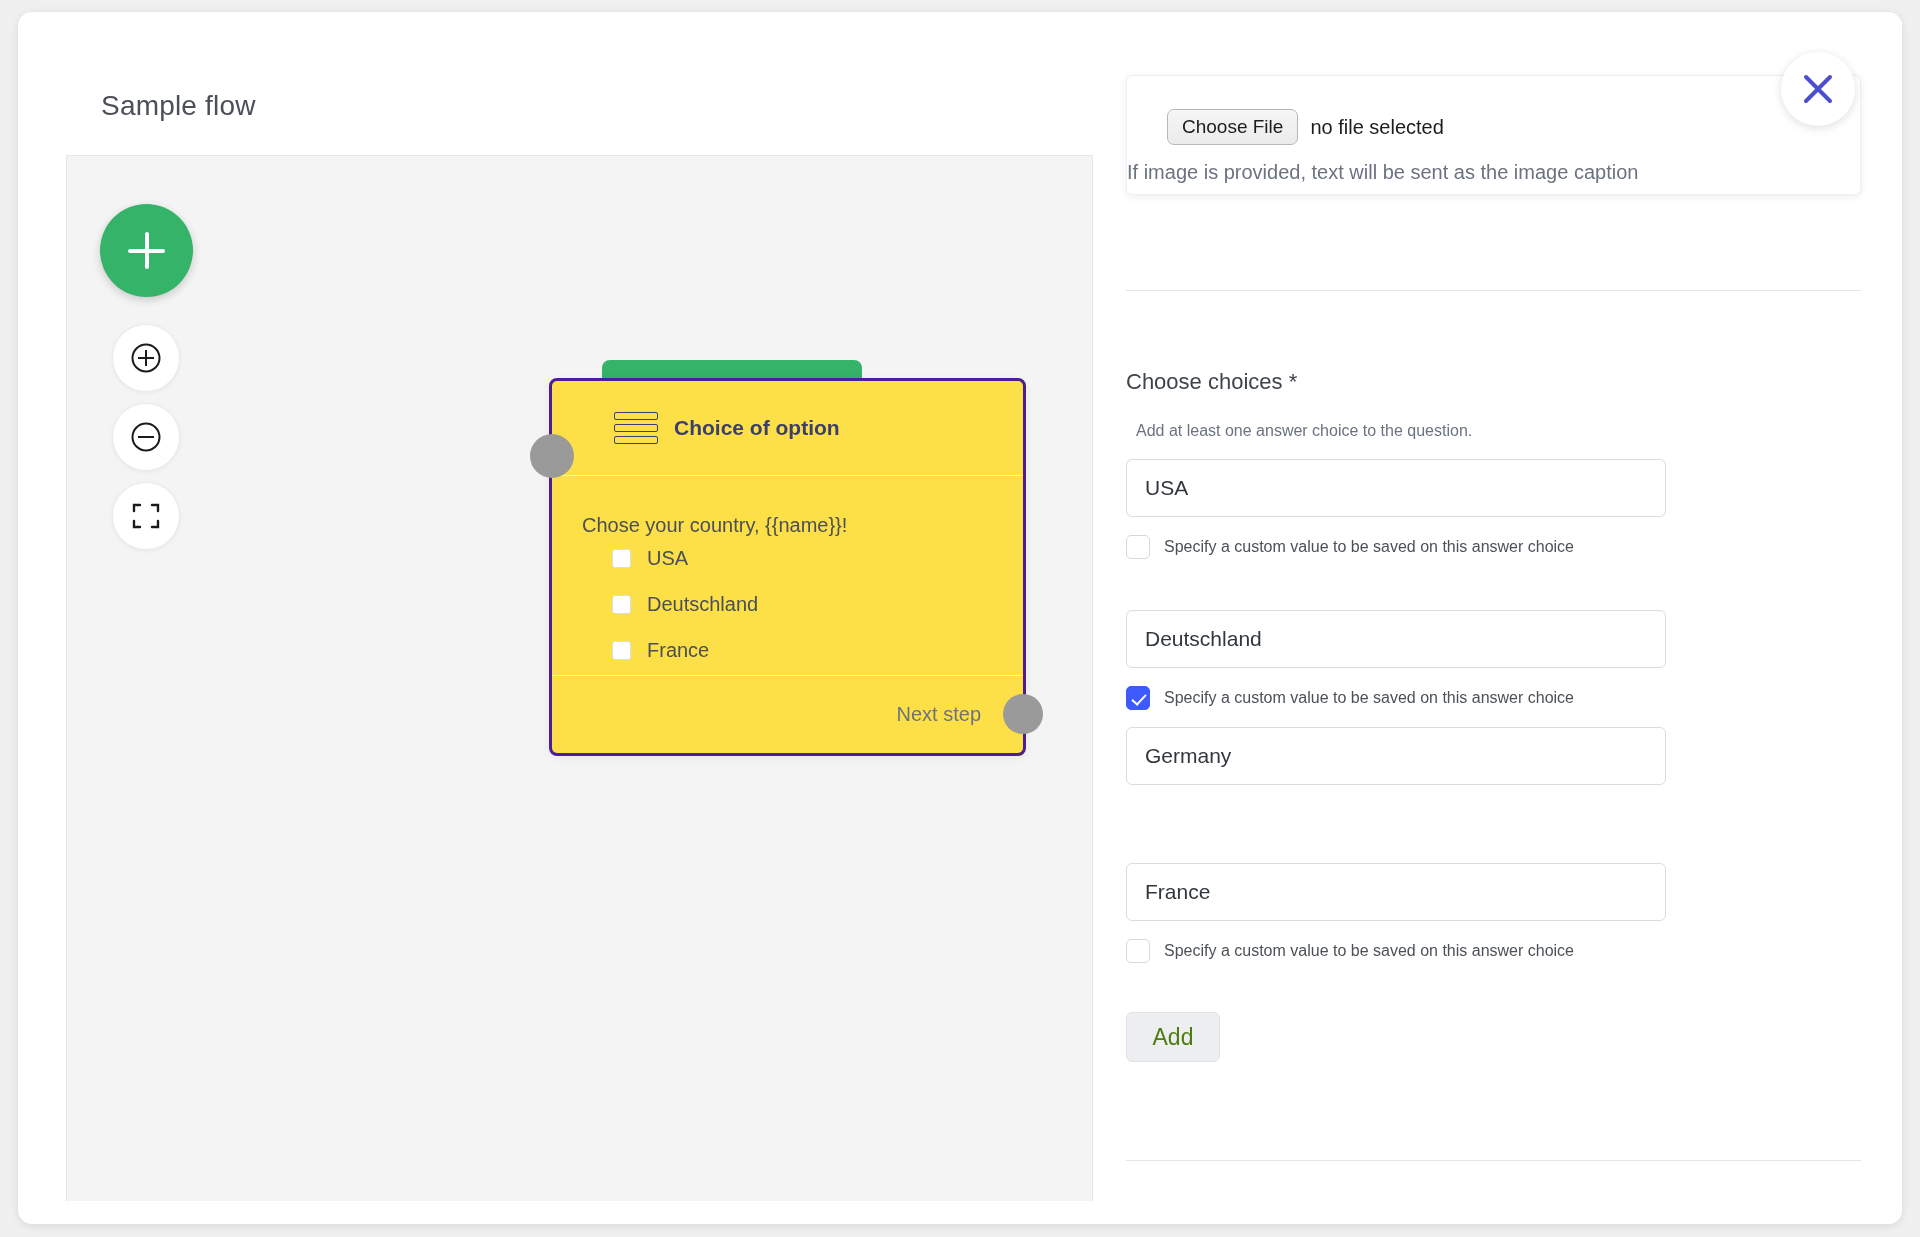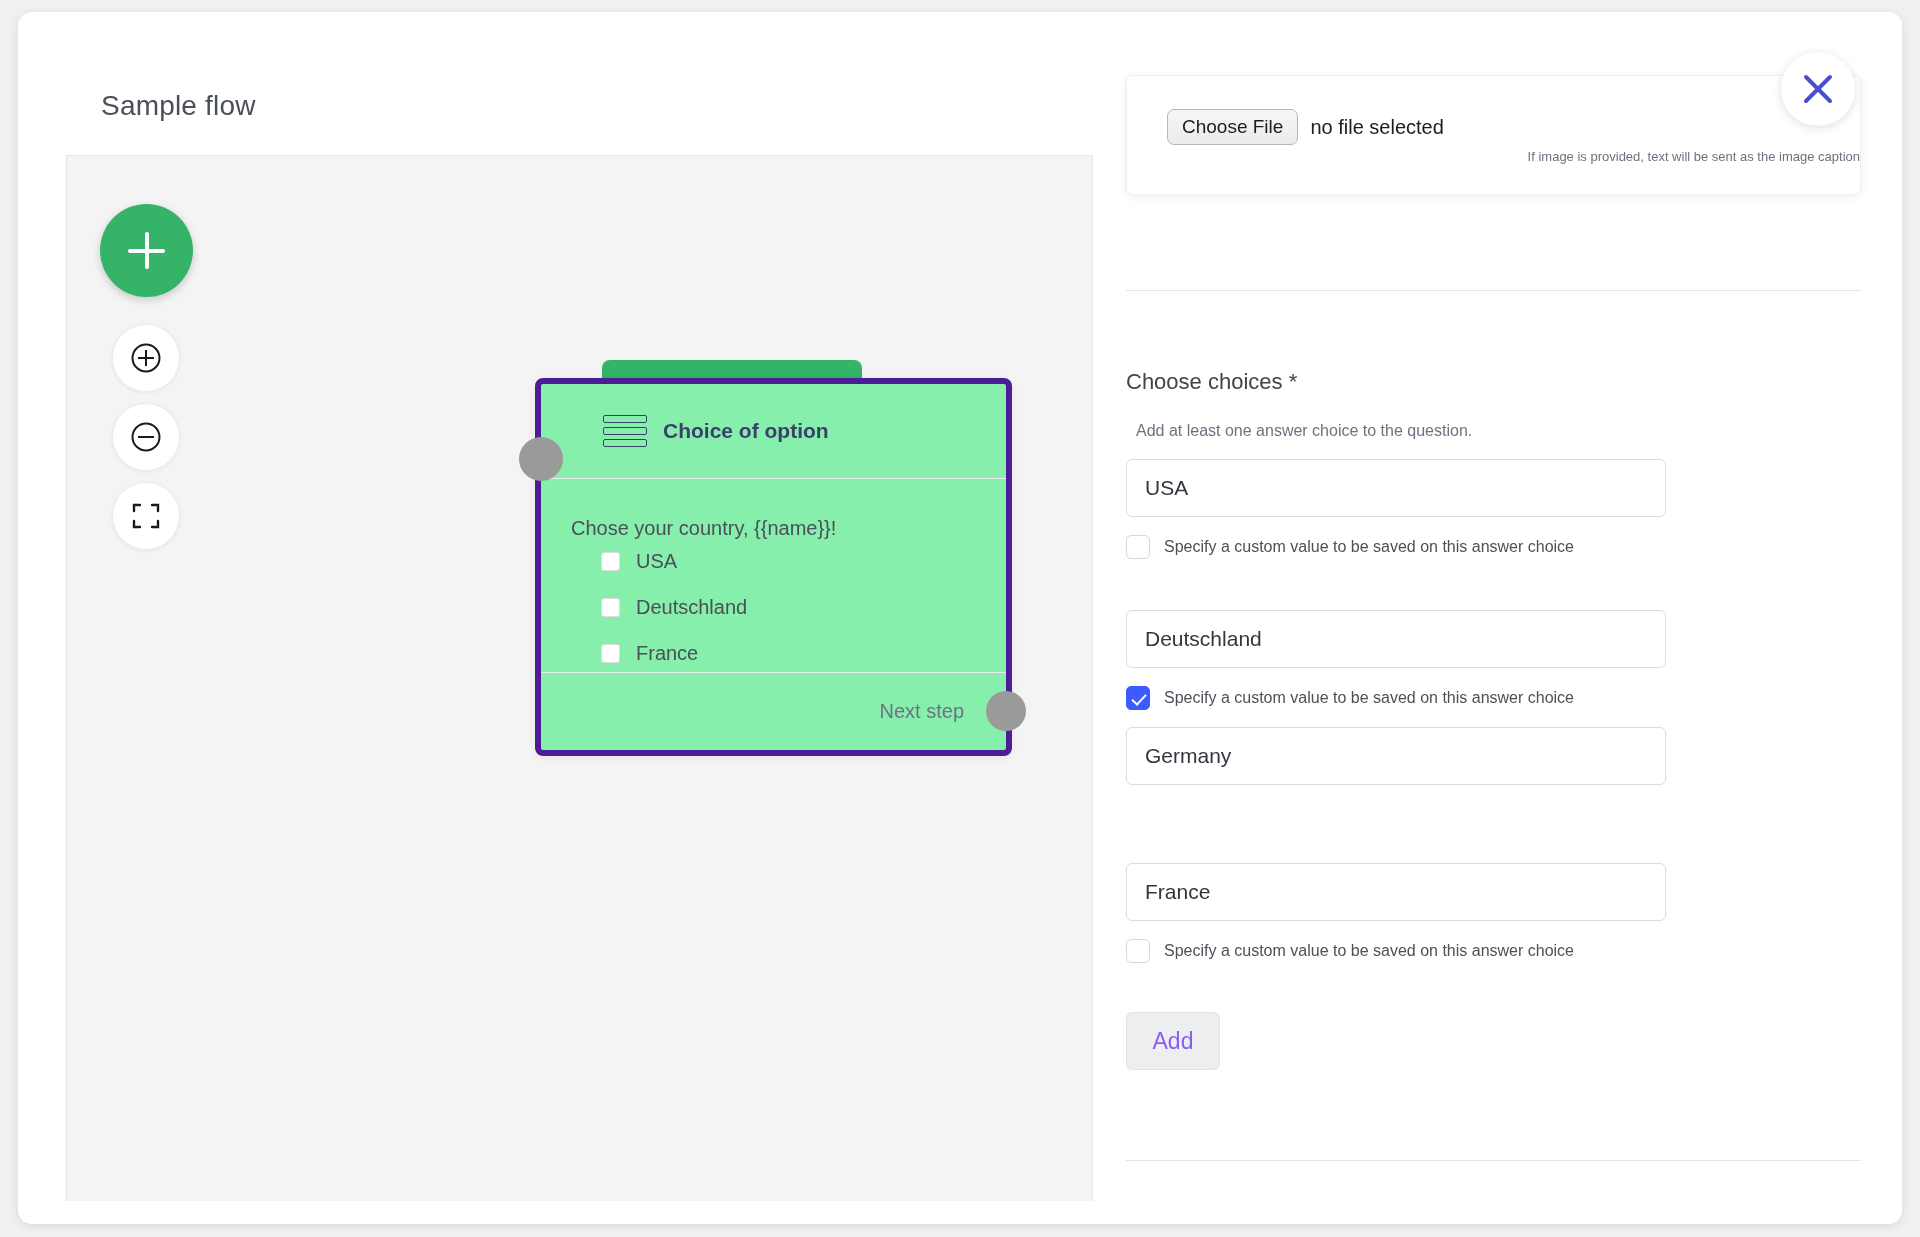--- a/index.html
+++ b/index.html
@@ -70,24 +70,24 @@
     background: #34b369;
     border-radius: 8px 8px 0 0;
     color: #fff; font-size: 19px;
     display: flex; align-items: center; justify-content: center;
     padding-bottom: 4px;
     clip-path: polygon(0 0, 100% 0, 100% 100%, 50% 78%, 0 100%);
     height: 64px;
   }
   
   .node-card {
-    position: absolute; left: 468px; top: 222px;
+    position: absolute; left: 482px; top: 222px;
     width: 477px; height: 378px;
-    background: #86efac;
-    border: 6px solid #4c1d95;
+    background: #fde047;
+    border: 3px solid #4c1d95;
     border-radius: 8px;
     box-shadow: 0 2px 10px rgba(0,0,0,0.06);
   }
   .node-head {
     height: 95px;
     display: flex; align-items: center;
     border-bottom: 1px solid #ececf1;
     padding-left: 62px;
   }
   .node-dot-left {
@@ -133,22 +133,22 @@
   }
   .file-row { display: flex; align-items: center; padding: 33px 0 0 40px; }
   .choose-file {
     font-size: 19px; color: #1c1c1c;
     background: linear-gradient(#f6f6f6,#ebebeb);
     border: 1px solid #b7b7b7; border-radius: 7px;
     padding: 6px 14px; cursor: pointer;
   }
   .file-status { font-size: 20px; color: #1c1c1c; margin-left: 12px; }
   .file-hint {
-    text-align: right; font-size: 13px; color: #6b7280;
-    margin-top: 4px;
+    text-align: left; font-size: 20px; color: #6b7280;
+    margin-top: 16px;
   }
   .close-btn {
     position: absolute; right: 47px; top: 40px;
     width: 74px; height: 74px; border-radius: 50%;
     background: #fff; box-shadow: 0 2px 10px rgba(0,0,0,0.13);
     cursor: pointer;
   }
   .close-btn svg { position: absolute; left: 50%; top: 50%; transform: translate(-50%,-50%); }
 
   .divider { position: absolute; left: 33px; width: 735px; height: 1px; background: #e3e6e8; }
@@ -183,23 +183,23 @@
   .cb.checked { background: #3d5afe; border-color: #3d5afe; }
   .cb.checked::after {
     content: ""; position: absolute; left: 8px; top: 3.5px;
     width: 6px; height: 12px; border: solid #fff;
     border-width: 0 2.6px 2.6px 0; transform: rotate(43deg);
   }
   .custom-text { font-size: 16px; color: #4b5157; }
 
   .add-btn {
     position: absolute; left: 33px;
-    width: 94px; height: 58px;
+    width: 94px; height: 50px;
     background: #eceef0; border: 1px solid #e1e4e7; border-radius: 6px;
-    font-size: 23px; color: #8b5cf6;
+    font-size: 23px; color: #4d7c0f;
     display: flex; align-items: center; justify-content: center;
     cursor: pointer;
   }
 </style>
 </head>
 <body>
 
 <div class="page-card">
 
   <div class="flow-title">Sample flow</div>

